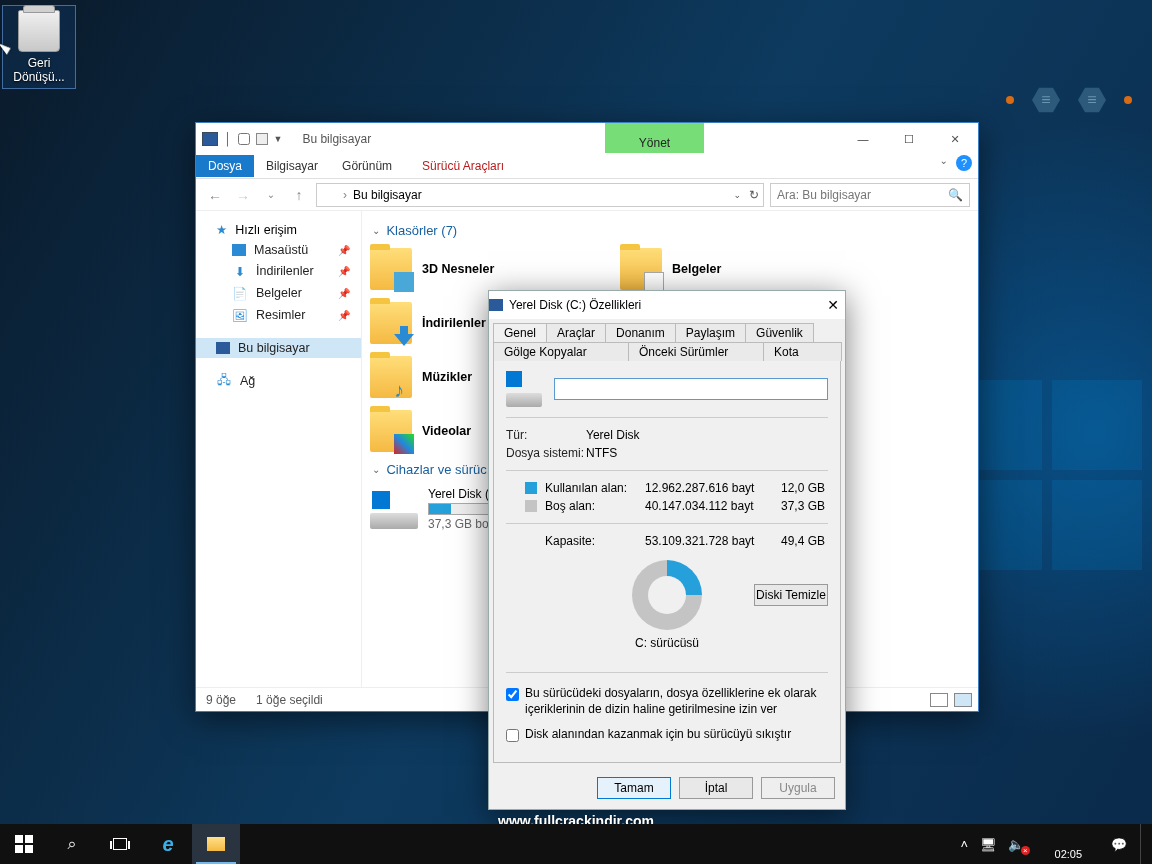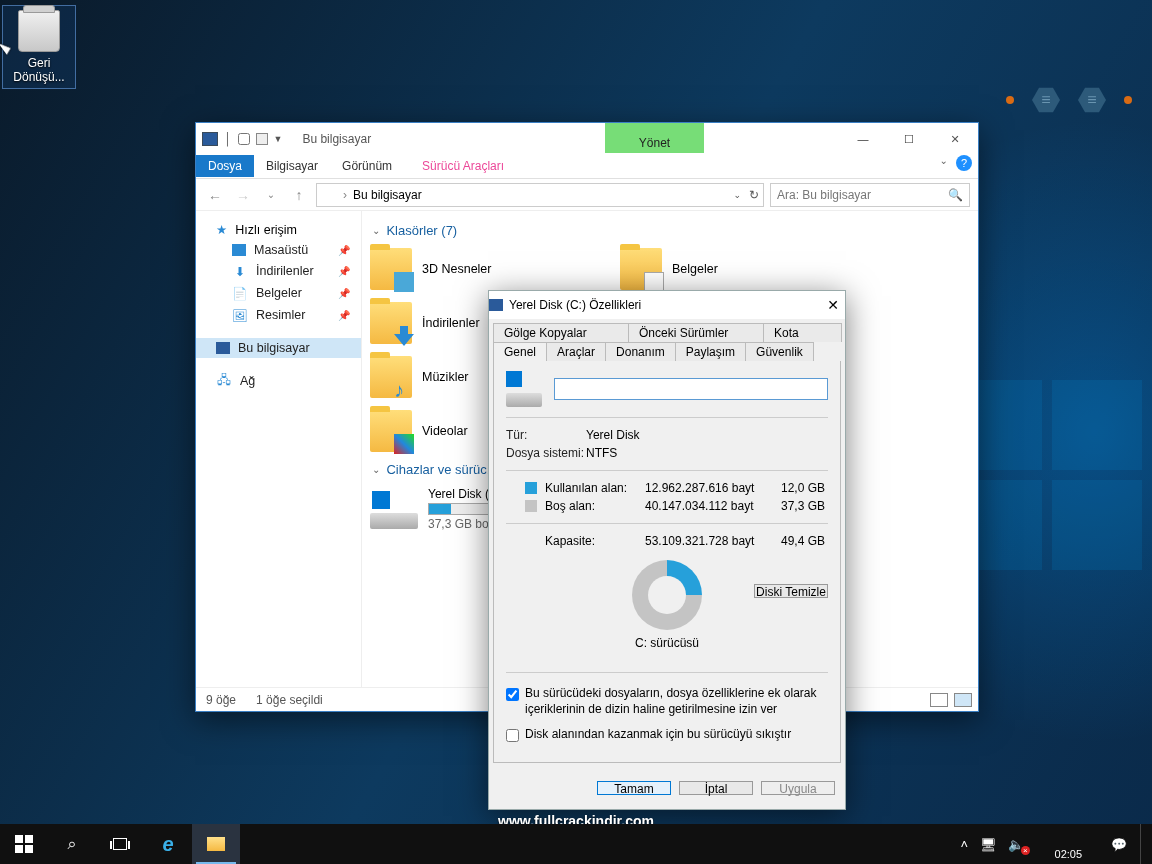--- a/index.html
+++ b/index.html
@@ -22,21 +22,21 @@
   .title-name { flex:1; color:#555; padding-left:14px; font-size:12px; }
   .window-btns { display:flex; margin-left:auto; }
   .wbtn { width:46px; height:30px; display:flex; align-items:center; justify-content:center; color:#333; font-size:11px; }
   .wbtn:last-child { color:#555; }
   
   
   .ribbon-contextual { position:absolute; left:409px; top:0px; width:99px; height:30px; background:#77dd77; color:#222; font-size:12px; display:flex; align-items:end; justify-content:center; padding-bottom:3px;}
   .ribbon { height:24px; background:#fff; display:flex; align-items:flex-start; font-size:12px; border-bottom:1px solid #e0e0e0; position:relative;}
   .ribbon-tab { padding:4px 12px; color:#333; }
   .ribbon-tab.active { background:#1979ca; color:#fff; }
-  .ribbon-tab.context-tab{color:#ec4899;}
+  .ribbon-tab.context-tab{color:#b91c1c;}
   .ribbon-help { position:absolute; right:6px; width:16px;height:16px;border-radius:50%;background:#1e90ff;color:#fff;font-size:11px;text-align:center;line-height:16px;}
   .ribbon-chevron { position:absolute; right:30px; color:#666; font-size:10px; }
 
   
   .addrrow { height:32px; display:flex; align-items:center; padding:4px 8px; gap:6px; border-bottom:1px solid #eee; }
   .navbtn { width:22px; color:#888; text-align:center; font-size:14px;}
   .addrbox { flex:1; height:24px; border:1px solid #ccc; display:flex; align-items:center; padding:0 6px; font-size:12px; gap:6px; position:relative;}
   .addrbox .refresh{position:absolute;right:4px;color:#555;font-size:12px;}
   .addrbox .drop{position:absolute;right:22px;color:#555;font-size:9px;}
   .searchbox { width:200px; height:24px; border:1px solid #ccc; display:flex; align-items:center; padding:0 6px; font-size:12px; color:#777; position:relative;}
@@ -47,21 +47,21 @@
   .sidebar { width:166px; border-right:1px solid #eee; padding:8px 0; font-size:12.5px; overflow:hidden; }
   .sb-item { display:flex; align-items:center; padding:3px 8px 3px 20px; gap:8px; color:#222; position:relative;}
   .sb-item.selected { background:#cfe6f7; }
   .sb-item .sicon { width:16px; height:16px; display:flex; align-items:center; justify-content:center; }
   .sb-pin { position:absolute; right:10px; color:#aaa; font-size:10px;}
   .sb-group{display:flex;align-items:center;padding:3px 8px 3px 20px;gap:8px;}
   
   .main { flex:1; padding:8px 0 0 0; overflow:hidden; }
   .grouphdr { color:#1860a0; font-size:13px; padding:4px 10px; display:flex; align-items:center; gap:6px;}
   .grouphdr .chev{font-size:10px;color:#666;}
-  .folder-grid { display:flex; flex-wrap:wrap; }
+  .folder-grid { display:flex; flex-wrap:wrap;font-weight:bold; }
   .folder-item { width:250px; display:flex; align-items:center; padding:6px 8px; gap:10px; font-size:12.5px; }
   .ficon{width:42px;height:42px;position:relative;}
   .ficon.fold{background:linear-gradient(#ffde7a,#f5b942);border-radius:2px;}
   .ficon.fold::before{content:"";position:absolute;top:-4px;left:0;width:20px;height:6px;background:#f5c542;border-radius:2px 2px 0 0;}
   .ficon .overlay{position:absolute;bottom:-2px;right:-2px;width:20px;height:20px;}
   
   .drive-item{display:flex;gap:10px;padding:6px 8px;align-items:center;}
   .drive-icon{width:48px;height:40px;position:relative;}
   .drive-icon .plate{position:absolute;bottom:0;width:100%;height:16px;background:linear-gradient(#ddd,#aaa);border-radius:2px;}
   .drive-icon .win{position:absolute;top:2px;left:2px;width:18px;height:18px;background:#0078d4;}
@@ -98,21 +98,21 @@
   .space-row .gb{width:50px;text-align:right;}
   .donut-row{display:flex;align-items:center;gap:20px;margin:10px 0;justify-content:center;position:relative;}
   .donut{width:70px;height:70px;border-radius:50%;background:conic-gradient(#26a0da 0 90deg,#c4c4c4 90deg 360deg);position:relative;}
   .donut::after{content:"";position:absolute;inset:16px;background:#f0f0f0;border-radius:50%;}
   .donut-lbl{position:absolute;left:50%;transform:translateX(-50%);top:76px;font-size:12px;}
   .cleanbtn{position:absolute;right:0;top:24px;}
   .checkrow{display:flex;gap:6px;padding:5px 0;align-items:flex-start;}
   .checkrow input{margin-top:2px;}
   .checkrow label{flex:1;line-height:1.3;}
   .props-footer{height:42px;display:flex;align-items:center;justify-content:flex-end;gap:8px;padding:0 10px;}
-  .btn{min-width:74px;height:14px;border:1px solid #999;background:#e8e8e8;font-size:12px;}
+  .btn{min-width:74px;height:22px;border:1px solid #999;background:#e8e8e8;font-size:12px;}
   .btn.primary{border:1px solid #0078d4;background:#e5f1fb;}
   .btn:disabled{color:#888;background:#eee;}
 
   
   .watermark{position:absolute;left:50%;transform:translateX(-50%);top:813px;color:#fff;font-size:14px;font-weight:bold;text-shadow:0 1px 2px #000;}
 
   
   .taskbar { position:absolute; left:0; right:0; bottom:0; height:40px; background:#101010; display:flex; align-items:center; }
   .tbtn { width:48px; height:40px; display:flex; align-items:center; justify-content:center; color:#fff; position:relative;}
   .tbtn.active::after{content:"";position:absolute;bottom:0;left:4px;right:4px;height:2px;background:#76b9ed;}
@@ -302,30 +302,30 @@
 </div>
 
 <div class="props">
   <div class="props-title">
     <span style="width:14px;height:12px;background:#2a5a9a;margin-right:6px"></span>
     <span>Yerel Disk (C:) Özellikleri</span>
     <span class="xb">✕</span>
   </div>
   <div class="props-tabs">
     <div class="tabsrow">
-      <div class="ptab" style="flex:1.2">Gölge Kopyalar</div>
-      <div class="ptab" style="flex:1.2">Önceki Sürümler</div>
-      <div class="ptab" style="flex:0.6">Kota</div>
-    </div>
-    <div class="tabsrow">
       <div class="ptab active">Genel</div>
       <div class="ptab">Araçlar</div>
       <div class="ptab">Donanım</div>
       <div class="ptab">Paylaşım</div>
       <div class="ptab">Güvenlik</div>
+    </div>
+    <div class="tabsrow">
+      <div class="ptab" style="flex:1.2">Gölge Kopyalar</div>
+      <div class="ptab" style="flex:1.2">Önceki Sürümler</div>
+      <div class="ptab" style="flex:0.6">Kota</div>
     </div>
   </div>
   <div class="props-body">
     <div class="drv-row">
       <div class="drv-icon">
           <div class="win"></div>
           <div class="plate"></div>
         </div>
       <input class="lblinput" type="text" value="" style="">
     </div>

